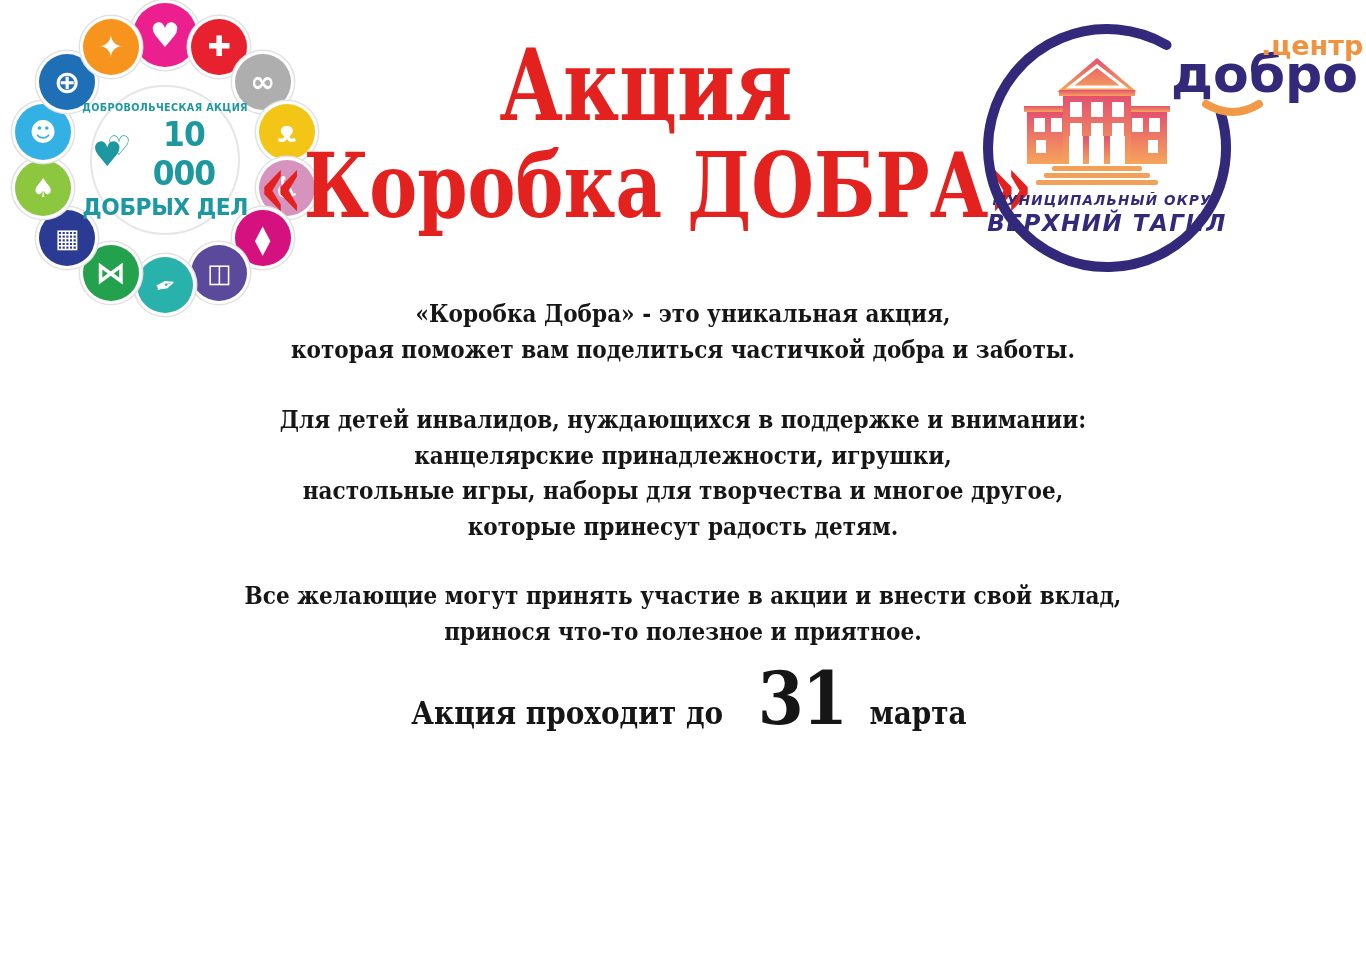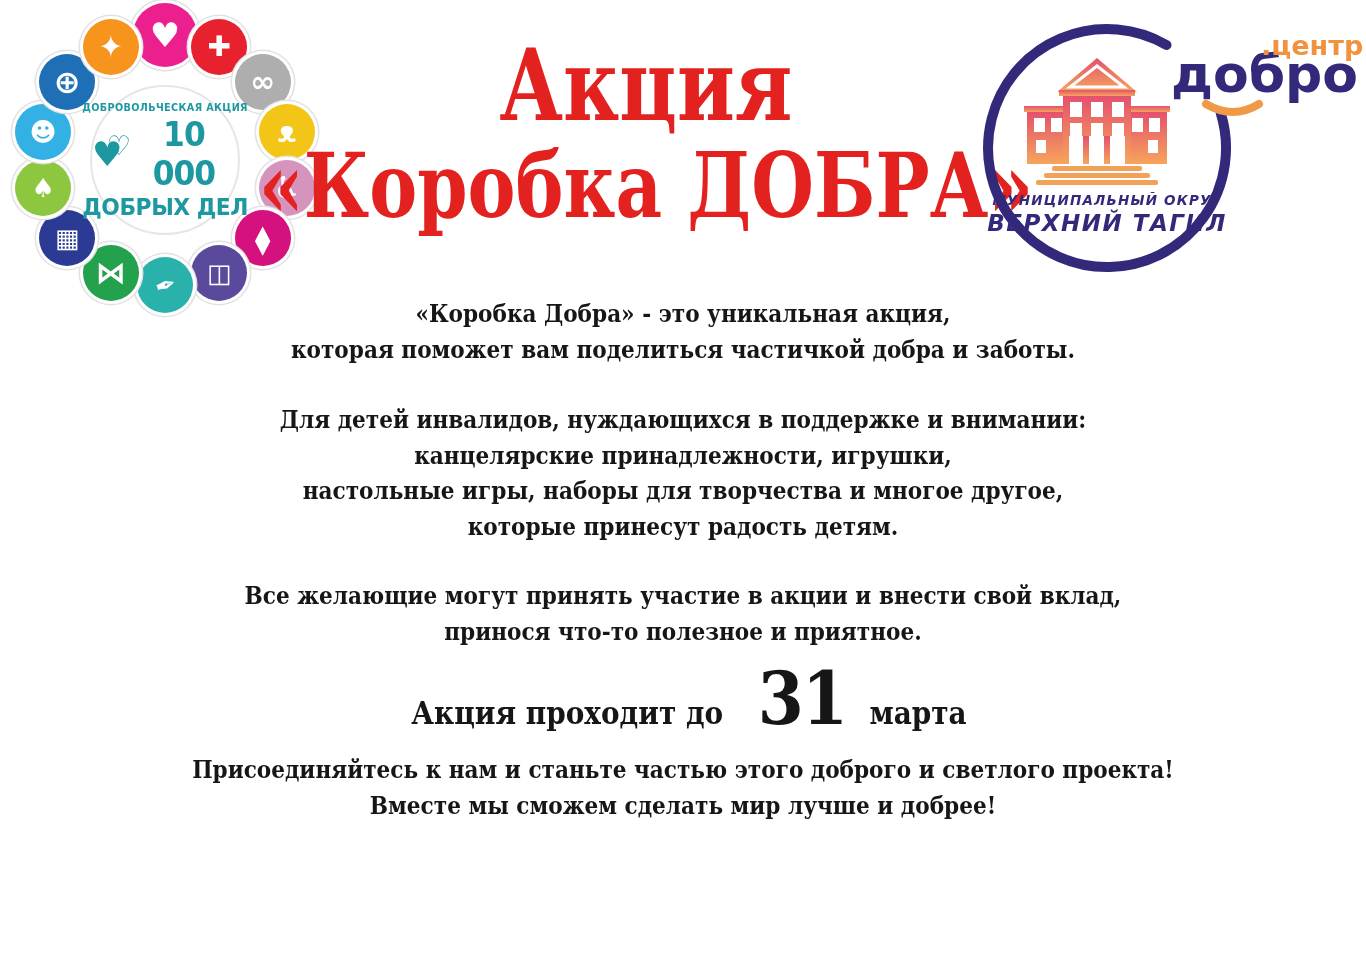--- a/index.html
+++ b/index.html
@@ -193,18 +193,14 @@
     <div class="line" data-name="body-line">Все желающие могут принять участие в акции и внести свой вклад,</div>
     <div class="line" data-name="body-line">принося что-то полезное и приятное.</div>
   </div>
 
   <div class="date-line" data-name="deadline-line">
     <span class="date-prefix" data-name="deadline-prefix">Акция проходит до</span>
     <span class="date-day" data-name="deadline-day">31</span>
     <span class="date-suffix" data-name="deadline-suffix">марта</span>
   </div>
 
-  <div class="para p5" data-name="paragraph-callout">
-    <div class="line" data-name="body-line">Присоединяйтесь к нам и станьте частью этого доброго и светлого проекта!</div>
-    <div class="line" data-name="body-line">Вместе мы сможем сделать мир лучше и добрее!</div>
-  </div>
 
 </div>
 
 </body></html>

